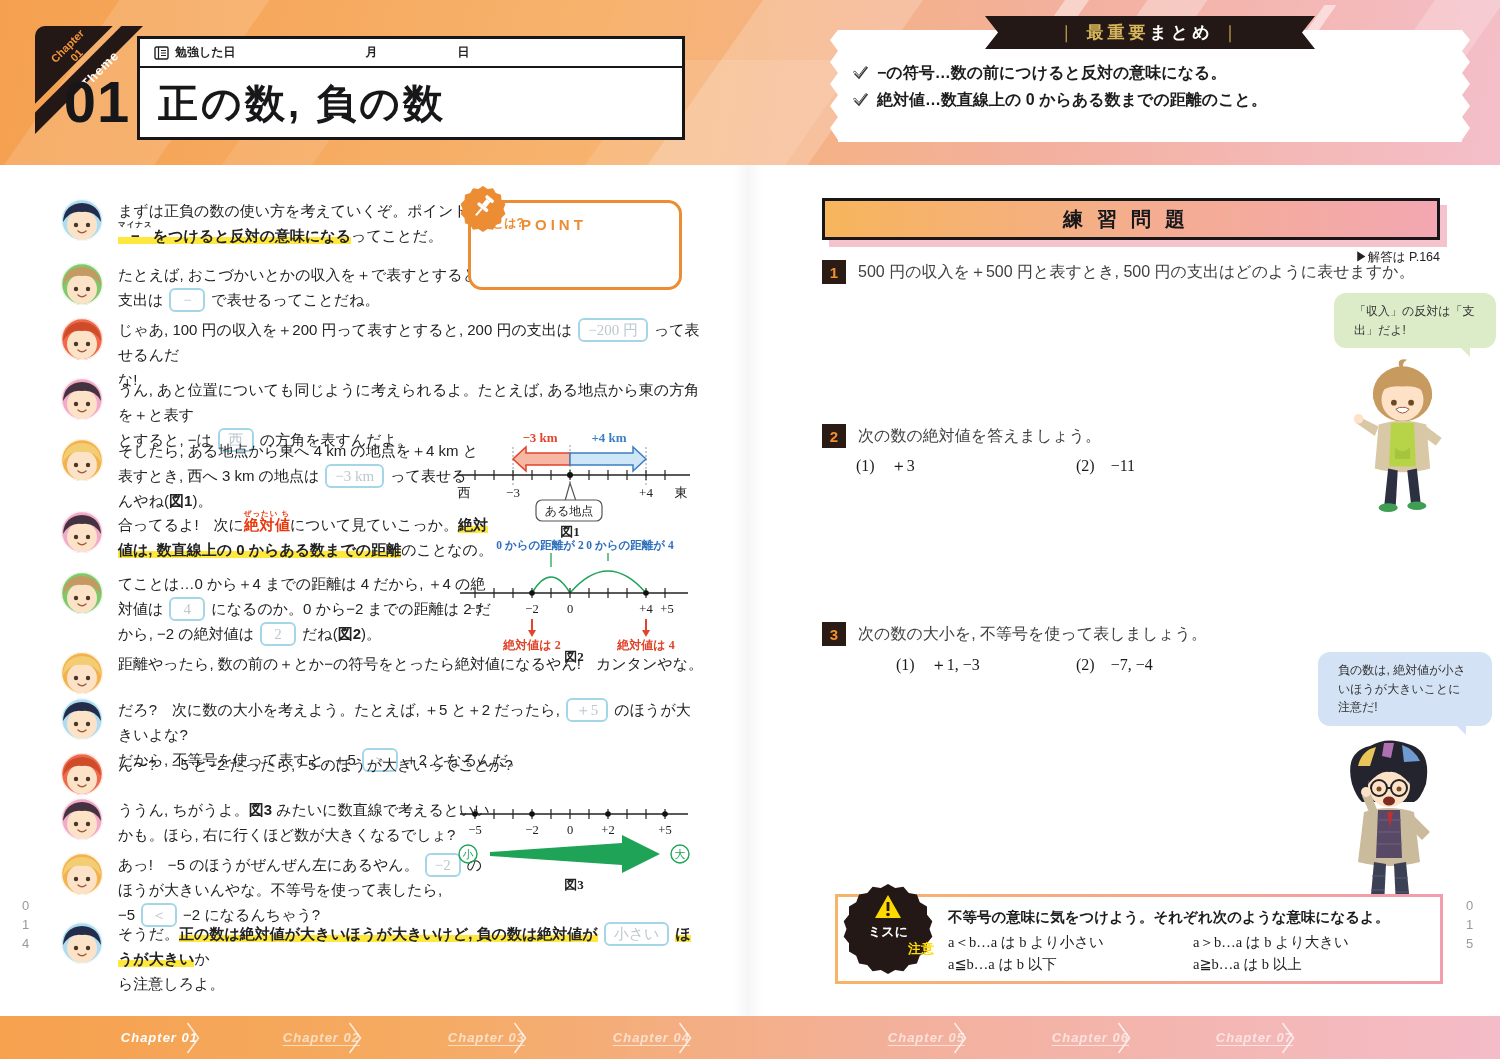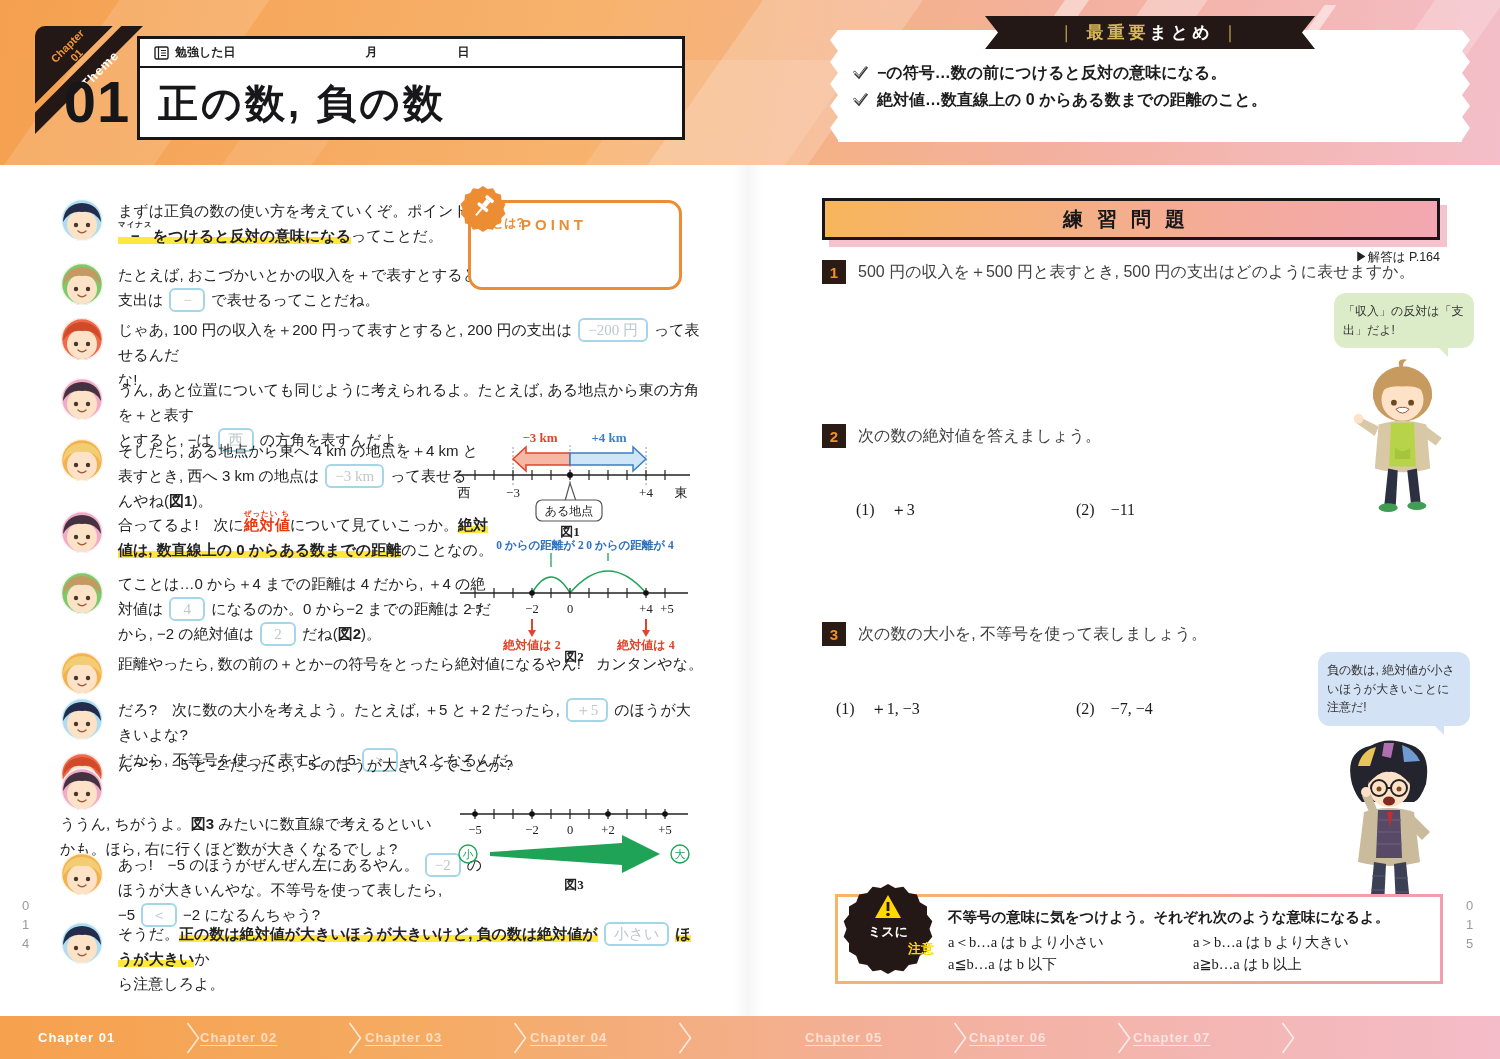--- a/index.html
+++ b/index.html
@@ -7,23 +7,23 @@
 
   
   .band{position:absolute;left:0;top:0;width:1500px;height:165px;
         background:linear-gradient(100deg,#f5a050 0%,#f7b express36e 40%,#f3b09e 70%,#f4bfca 100%);
         background:linear-gradient(100deg,#f5a050 0%,#f7b36e 40%,#f3b09e 70%,#f4bfca 100%);
         overflow:hidden;}
   .band .sh{position:absolute;transform:skewX(-35deg);}
   
   .footer{position:absolute;left:0;top:1016px;width:1500px;height:43px;
         background:linear-gradient(90deg,#f6a14e 0%,#f5ab62 28%,#f3b09b 60%,#f4bcc8 100%);}
-  .chapter-tab{position:absolute;top:0;width:160px;height:43px;line-height:43px;text-align:left;
+  .chapter-tab{position:absolute;top:0;width:160px;height:43px;line-height:43px;text-align:right;
         font-size:13px;font-weight:700;letter-spacing:1px;color:rgba(255,255,255,.62);
-        text-decoration:underline;text-underline-offset:3px;cursor:pointer;}
+        text-decoration:underline;text-underline-offset:3px;cursor:pointer;font-style:italic;}
   .chapter-tab.active{color:#fff;text-decoration:none;}
   .chev{position:absolute;top:6px;}
 
   
   .corner{position:absolute;left:35px;top:26px;width:108px;height:108px;}
   .corner .triA{position:absolute;left:0;top:0;width:100%;height:100%;background:#231815;
         clip-path:polygon(0 0,72% 0,0 72%);border-radius:10px 0 0 0;}
   .corner .bandB{position:absolute;left:0;top:0;width:100%;height:100%;background:#231815;
         clip-path:polygon(80% 0,100% 0,0 100%,0 80%);}
   .corner .chtxt{position:absolute;left:-2px;top:12px;width:78px;text-align:center;
@@ -79,23 +79,23 @@
   
   .practice-head{position:absolute;left:822px;top:198px;width:618px;height:42px;box-sizing:border-box;
         border:3px solid #17171a;background:linear-gradient(90deg,#f7b55c,#f4ad92 55%,#f3a7b2);
         box-shadow:7px 7px 0 #f5c3cd;display:flex;align-items:center;justify-content:center;
         font-size:20px;font-weight:900;letter-spacing:14px;color:#17171a;}
   .ans-note{position:absolute;left:822px;top:249px;width:618px;text-align:right;font-size:12.5px;color:#222;}
   .prob{position:absolute;display:flex;align-items:flex-start;}
   .prob-num{width:24px;height:24px;background:#2a1c14;color:#f0902e;font-weight:700;font-size:15px;
         display:flex;align-items:center;justify-content:center;margin-right:12px;flex:0 0 24px;}
   .prob-text{font-size:16px;color:#404040;padding-top:2px;}
-  .prob-part{position:absolute;font-size:16px;color:#1c1c1c;font-family:"Liberation Serif",serif;margin-top:44px;}
-
-  .bubble{position:absolute;border-radius:12px;padding:9px 9px;font-size:12px;line-height:1.55;color:#333;}
+  .prob-part{position:absolute;font-size:16px;color:#1c1c1c;font-family:"Liberation Serif",serif;}
+
+  .bubble{position:absolute;border-radius:12px;padding:9px 20px;font-size:12px;line-height:1.55;color:#333;}
   .bubble.green{background:#dcecc8;}
   .bubble.blue{background:#d3e2f4;}
   .bubble:after{content:"";position:absolute;bottom:-9px;right:26px;border:7px solid transparent;}
   .bubble.green:after{border-top-color:#dcecc8;border-right-color:#dcecc8;}
   .bubble.blue:after{border-top-color:#d3e2f4;border-right-color:#d3e2f4;}
 
   .caution{position:absolute;left:835px;top:894px;width:608px;height:90px;background:#fff;
         border:3px solid;border-image:linear-gradient(90deg,#f6b469,#f29cae) 1;box-sizing:border-box;}
   .caution-badge{position:absolute;left:4px;top:-14px;width:92px;height:92px;}
   .caution-badge .t1{position:absolute;left:0;width:92px;text-align:center;top:40px;color:#fff;font-size:13px;font-weight:700;}
@@ -357,21 +357,21 @@
               <circle cx="22" cy="27" r="15" fill="#fce3c8"></circle>
               <path d="M3 24 Q4 6 22 5 Q40 6 41 24 Q34 12 22 14 Q10 12 3 24 Z" fill="#cf4b2a"></path>
               <circle cx="16" cy="27" r="2.2" fill="#4a3628"></circle>
               <circle cx="28" cy="27" r="2.2" fill="#4a3628"></circle>
               <path d="M18 33 Q22 36.5 26 33" stroke="#a05a3c" stroke-width="1.4" fill="none" stroke-linecap="round"></path>
             </g>
             <circle cx="22" cy="22" r="20.5" fill="none" stroke="rgba(255,255,255,.85)" stroke-width="1.5"></circle>
           </svg></div>
         <div class="dlg-text"><span>ん〜?　−5 と−2 だったら, −5 のほうが大きいってことか?</span></div>
       </div>
-      <div class="dlg-row" style="top: 767px; flex-direction: column;">
+      <div class="dlg-row" style="top: 797px;">
         <div class="avatar"><svg viewBox="0 0 44 44" width="44" height="44">
             <defs>
               <clipPath id="cav10">
                 <circle cx="22" cy="22" r="21"></circle>
               </clipPath>
             </defs>
             <circle cx="22" cy="22" r="21" fill="#f2aac6"></circle>
             <g clip-path="url(#cav10)">
               <circle cx="22" cy="27" r="15" fill="#fce3c8"></circle>
               <path d="M3 24 Q4 6 22 5 Q40 6 41 24 Q34 12 22 14 Q10 12 3 24 Z" fill="#453241"></path>
@@ -559,21 +559,21 @@
     <div class="prob-num">2</div>
     <div class="prob-text">次の数の絶対値を答えましょう。</div>
   </div>
   <div class="prob-part" style="left:856px;top:456px;">(1)　＋3</div>
   <div class="prob-part" style="left:1076px;top:456px;">(2)　−11</div>
 
   <div class="prob" style="left:822px;top:622px;width:620px;">
     <div class="prob-num">3</div>
     <div class="prob-text">次の数の大小を, 不等号を使って表しましょう。</div>
   </div>
-  <div class="prob-part" style="left:836px;top:655px;">(1)　＋1, −3</div>
+  <div class="prob-part" style="left:896px;top:655px;">(1)　＋1, −3</div>
   <div class="prob-part" style="left:1076px;top:655px;">(2)　−7, −4</div>
 
   <div class="bubble green" style="left:1334px;top:293px;width:122px;">「収入」の反対は「支出」だよ!</div>
   <div style="position:absolute;left:1350px;top:352px;">
     <svg width="105" height="170" viewBox="0 0 110 170">
       <ellipse cx="55" cy="40" rx="31" ry="29" fill="#c79a60"></ellipse>
       <circle cx="55" cy="46" r="22" fill="#fde2c8"></circle>
       <path d="M24 46 Q26 16 55 14 Q84 16 86 46 Q76 30 55 32 Q34 30 24 46 Z" fill="#c79a60"></path>
       <path d="M52 12 Q48 2 60 4 Q54 7 56 13 Z" fill="#c79a60"></path>
       <circle cx="46" cy="49" r="3" fill="#6b4a22"></circle>

